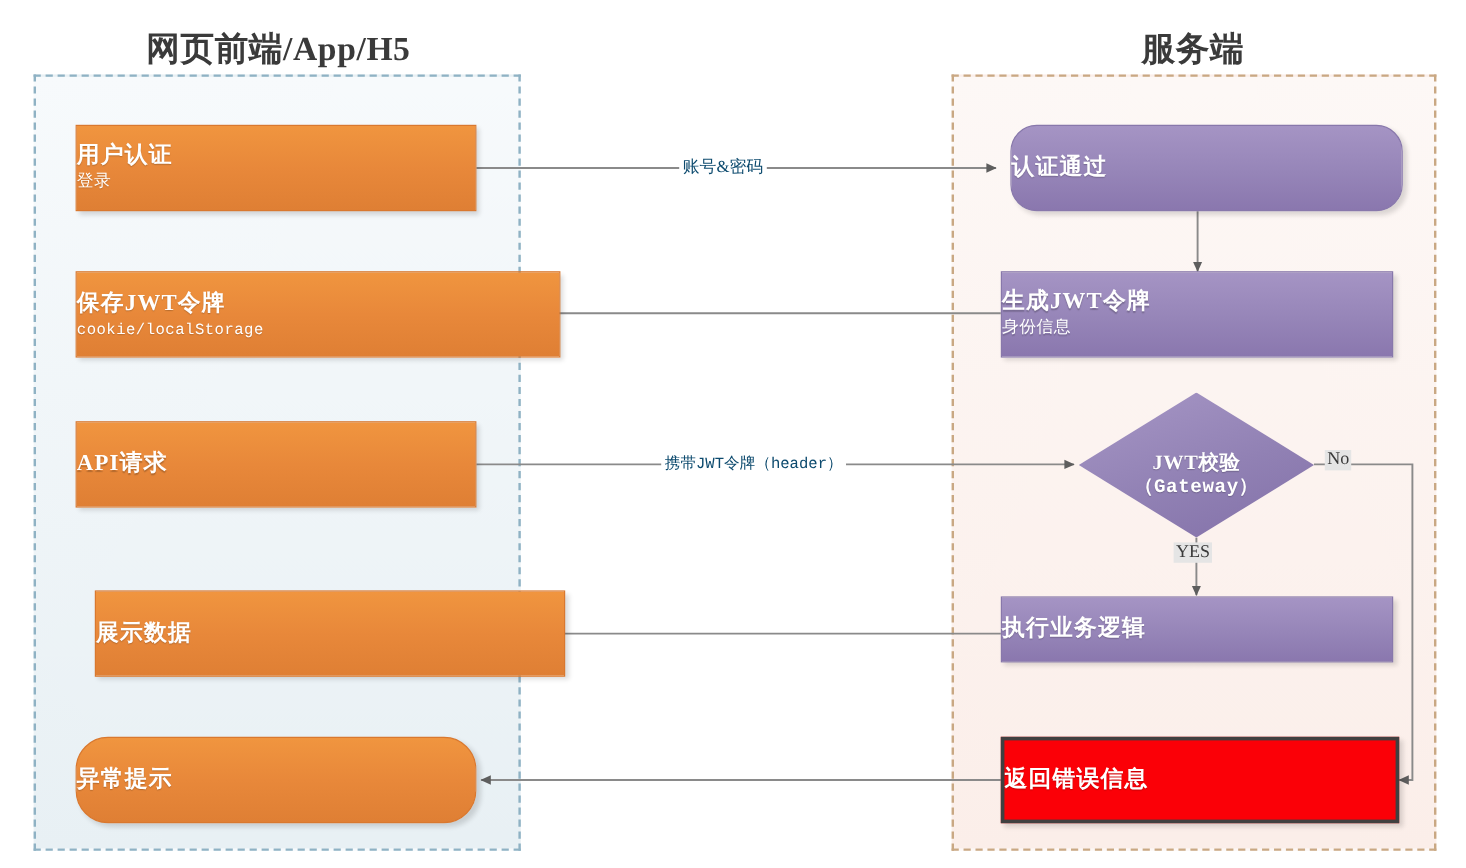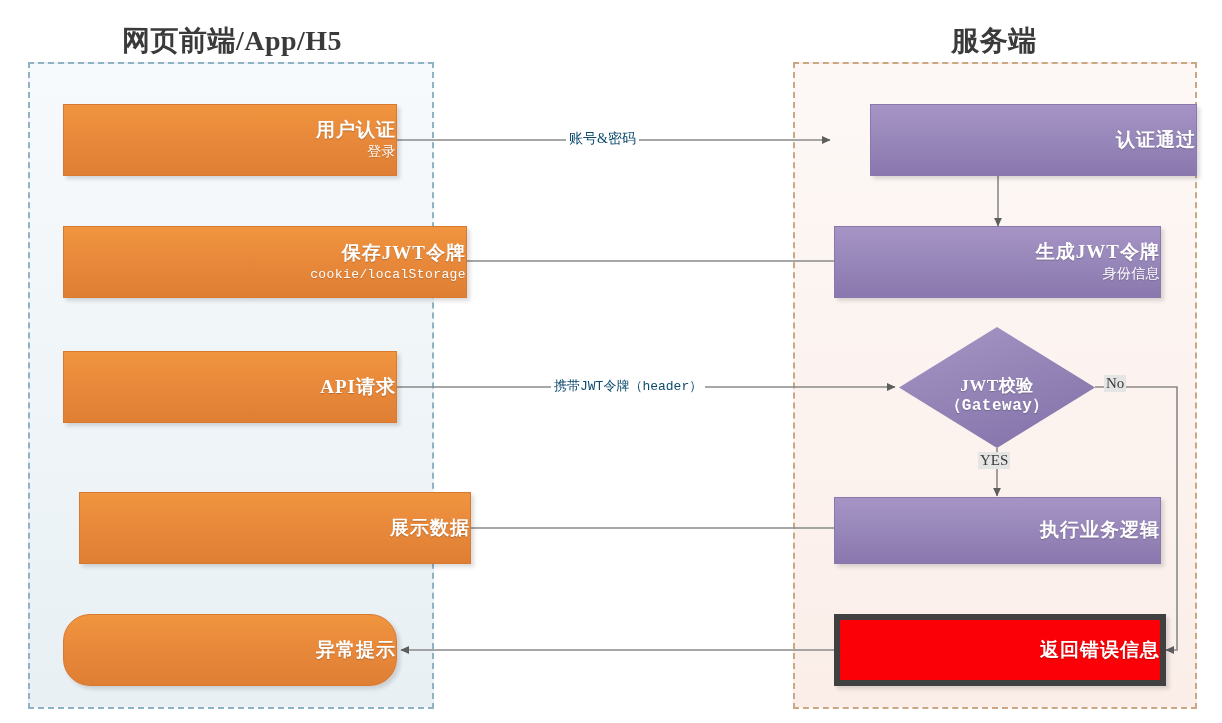--- a/index.html
+++ b/index.html
@@ -29,21 +29,21 @@
   }
   #panel-server{
     left:793px;top:62px;width:404px;height:647px;
     border:2px dashed #c9a883;
     background:linear-gradient(180deg,#fdf8f6 0%,#fbeee9 100%);
   }
 
   
   .node{
     position:absolute;box-sizing:border-box;
-    display:flex;flex-direction:column;align-items:flex-end;justify-content:center;
+    display:flex;flex-direction:column;align-items:flex-start;justify-content:center;
     color:#ffffff;text-align:center;line-height:1.18;
     box-shadow:3px 3px 4px rgba(0,0,0,.14);
   }
   .node .t1{
     font-family:"Liberation Serif","DejaVu Serif",serif;
     font-weight:700;font-size:19px;letter-spacing:1px;
     text-shadow:0 1px 1px rgba(0,0,0,.22);
   }
   .node .t2{
     font-family:"Liberation Mono","DejaVu Sans Mono",monospace;
@@ -56,21 +56,21 @@
 
   .orange{
     background:linear-gradient(180deg,#f0953f 0%,#e8883a 50%,#df7f34 100%);
     border:1px solid #d9782f;
   }
   .purple{
     background:linear-gradient(180deg,#a594c4 0%,#9685b8 55%,#8a77ae 100%);
     border:1px solid #8878ab;
   }
   .red{
-    background:#fb0007;border:6px solid #404040;
+    background:#fb0007;border:3px solid #404040;
   }
 
   
   #node-jwt-verify{
     position:absolute;left:899px;top:327px;width:196px;height:121px;
   }
   #node-jwt-verify .dia{
     position:absolute;inset:0;
     background:linear-gradient(160deg,#a797c6 0%,#9181b4 55%,#8270a8 100%);
     clip-path:polygon(50% 0,100% 50%,50% 100%,0 50%);
@@ -157,38 +157,38 @@
   </div>
 
   <div class="node orange" id="node-show-data" style="left:79px;top:492px;width:392px;height:72px;">
     <span class="t1">展示数据</span>
   </div>
 
   <div class="node orange" id="node-error-tip" style="left:63px;top:614px;width:334px;height:72px;border-radius:27px;">
     <span class="t1">异常提示</span>
   </div>
 
-  <div class="node purple" id="node-auth-pass" style="left:870px;top:104px;width:327px;height:72px;">
+  <div class="node purple" id="node-auth-pass" style="left:842px;top:104px;width:327px;height:72px;border-radius:22px;">
     <span class="t1">认证通过</span>
   </div>
 
   <div class="node purple serif-sub" id="node-gen-jwt" style="left:834px;top:226px;width:327px;height:72px;">
     <span class="t1">生成JWT令牌</span>
     <span class="t2">身份信息</span>
   </div>
 
   <div id="node-jwt-verify">
     <div class="dia"></div>
     <div class="dtxt">
       <span class="dl1">JWT校验</span>
       <span class="dl2">（Gateway）</span>
     </div>
   </div>
 
-  <div class="node purple" id="node-run-business" style="left:834px;top:497px;width:327px;height:67px;">
+  <div class="node purple" id="node-run-business" style="left:834px;top:497px;width:327px;height:55px;">
     <span class="t1">执行业务逻辑</span>
   </div>
 
   <div class="node red" id="node-return-error" style="left:834px;top:614px;width:332px;height:72px;">
     <span class="t1">返回错误信息</span>
   </div>
 
 </div>
 
 </body></html>

